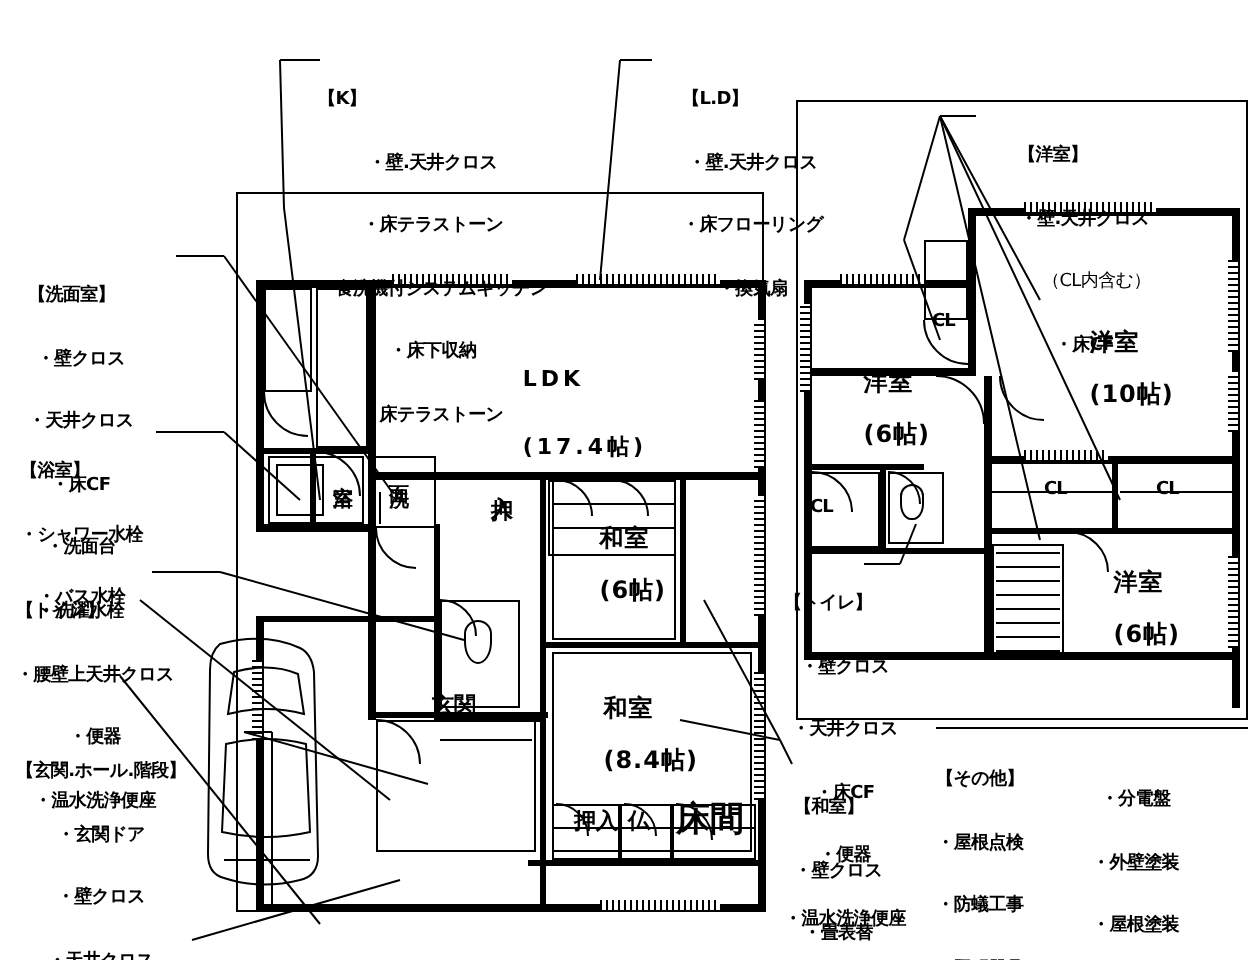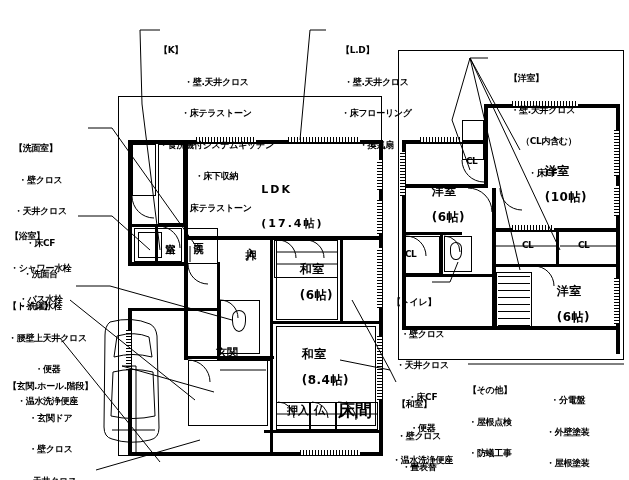--- a/index.html
+++ b/index.html
@@ -31,21 +31,21 @@
     display: block;
     font-weight: 700;
   }
   .note .li {
     display: block;
     font-weight: 700;
     text-align: center;
   }
   .note .li2 {
     display: block;
-    font-weight: 700;
+    font-weight: 400;
     padding-left: 12px;
   }
 
   
   .wall {
     position: absolute;
     background: #000;
   }
   .thin {
     position: absolute;

